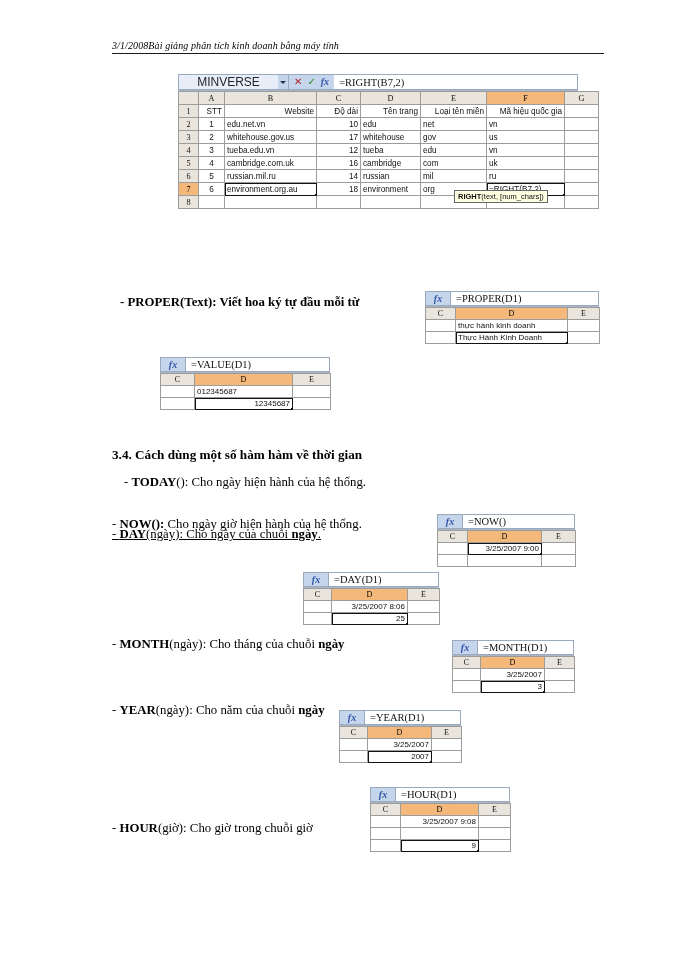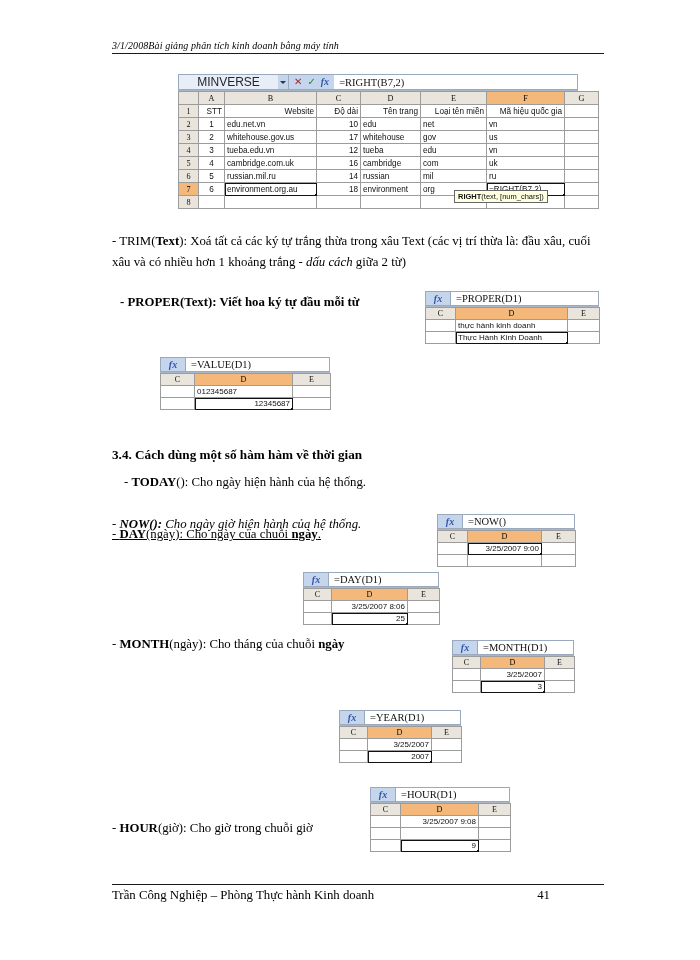--- a/index.html
+++ b/index.html
@@ -359,23 +359,20 @@
         <td class="blank"></td>
       </tr>
     </tbody>
       </table>
 
     <div class="fn-tip" style="left:276px; top:116px;">
       <b>RIGHT</b><span>(text, [num_chars])</span>
     </div>
   </div>
 
-  <div class="para" style="left:112px; top:231px; width:492px;">
-    - TRIM(<b>Text</b>): Xoá tất cả các ký tự trắng thừa trong xâu Text (các vị trí thừa là: đầu xâu, cuối xâu và có nhiều hơn 1 khoảng trắng - <i>dấu cách</i> giữa 2 từ)
-  </div>
 
   <div class="para" style="left:120px; top:292px; width:300px; font-weight:bold;">- PROPER(Text): Viết hoa ký tự đầu mỗi từ</div>
 
   <div class="sheet" style="left:425px; top:291px; width:174px;">
     <div class="fbar">
       <div class="fx-only">
           <span class="ic ic-fx">fx</span>
         </div>
       <div class="formula">=PROPER(D1)</div>
     </div>
@@ -438,21 +435,21 @@
     </tbody>
       </table>
   </div>
 
   <div class="heading" style="left:112px; top:447px;">3.4. Cách dùng một số hàm hàm về thời gian</div>
 
   <div class="para" style="left:124px; top:472px;">
     - <b>TODAY</b>(): Cho ngày hiện hành của hệ thống.
   </div>
 
-  <div class="para" style="left:112px; top:514px;font-style:italic;">
+  <div class="para" style="left:112px; top:514px;">
     - <b>NOW():</b> Cho ngày giờ hiện hành của hệ thống.
   </div>
 
   <div class="sheet" style="left:437px; top:514px; width:138px;">
     <div class="fbar">
       <div class="fx-only">
           <span class="ic ic-fx">fx</span>
         </div>
       <div class="formula">=NOW()</div>
     </div>
@@ -549,20 +546,23 @@
       </tr>
       <tr>
         <td class="blank"></td>
         <td class="selcell num">3</td>
         <td class="blank"></td>
       </tr>
     </tbody>
       </table>
   </div>
 
+  <div class="para" style="left:112px; top:700px;">
+    - <b>YEAR</b>(ngày): Cho năm của chuỗi <b>ngày</b>
+  </div>
 
   <div class="sheet" style="left:339px; top:710px; width:122px;">
     <div class="fbar">
       <div class="fx-only">
           <span class="ic ic-fx">fx</span>
         </div>
       <div class="formula">=YEAR(D1)</div>
     </div>
     <table class="grid" style="width:122px;">
       <colgroup>
@@ -625,21 +625,14 @@
       </tr>
       <tr>
         <td class="blank"></td>
         <td class="selcell num">9</td>
         <td class="blank"></td>
       </tr>
     </tbody>
       </table>
   </div>
 
-  <div class="doc-footer">
-    <div class="ftr-rule"></div>
-    <div class="ftr-row">
-      <span>Trần Công Nghiệp – Phòng Thực hành Kinh doanh</span>
-      <span class="ftr-page">41</span>
-    </div>
-  </div>
 
 </div>
 
 </body></html>

